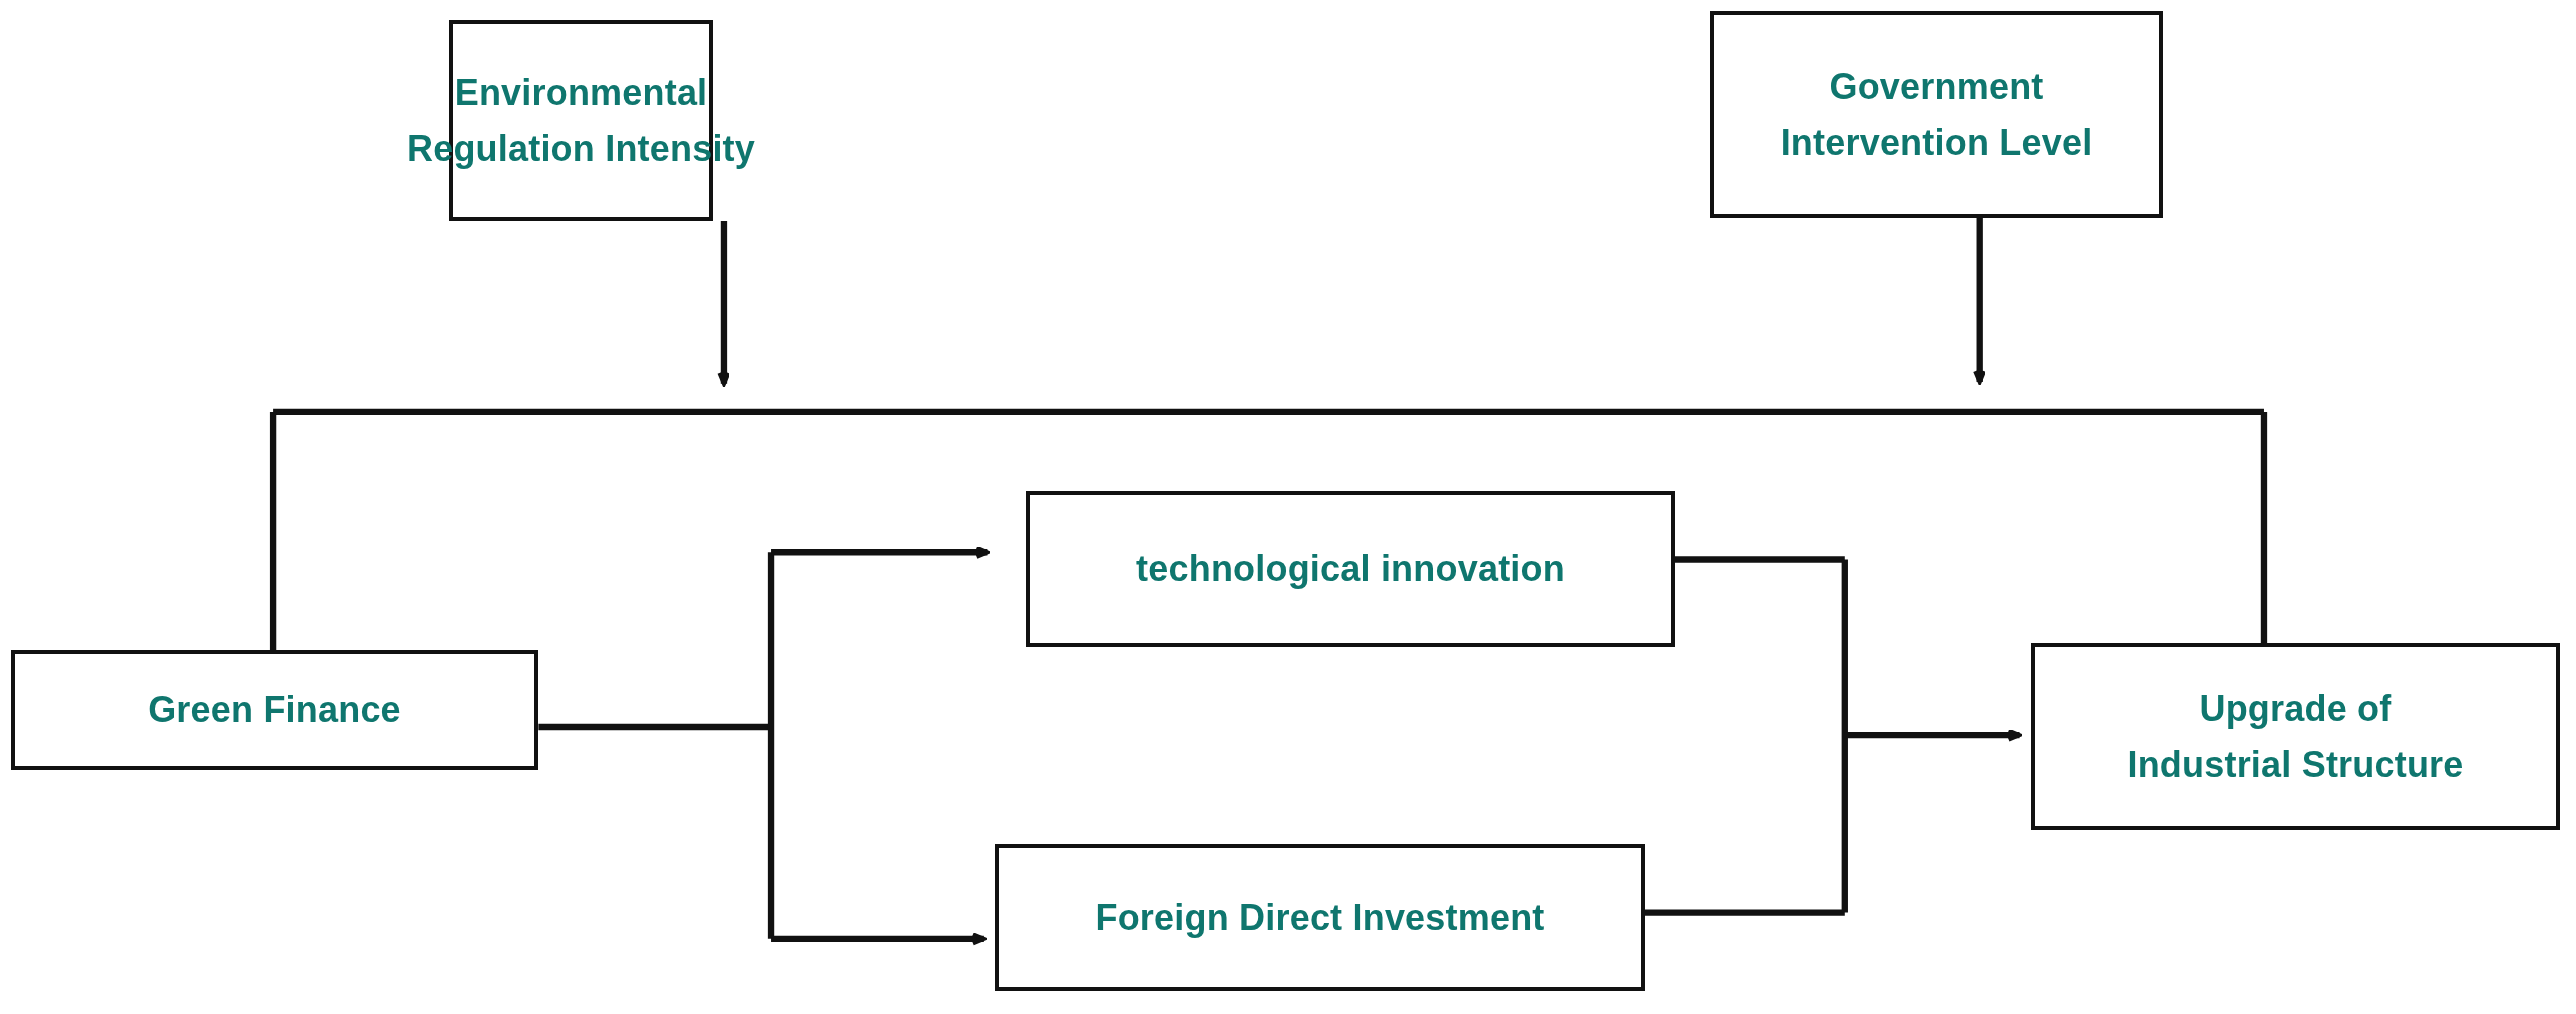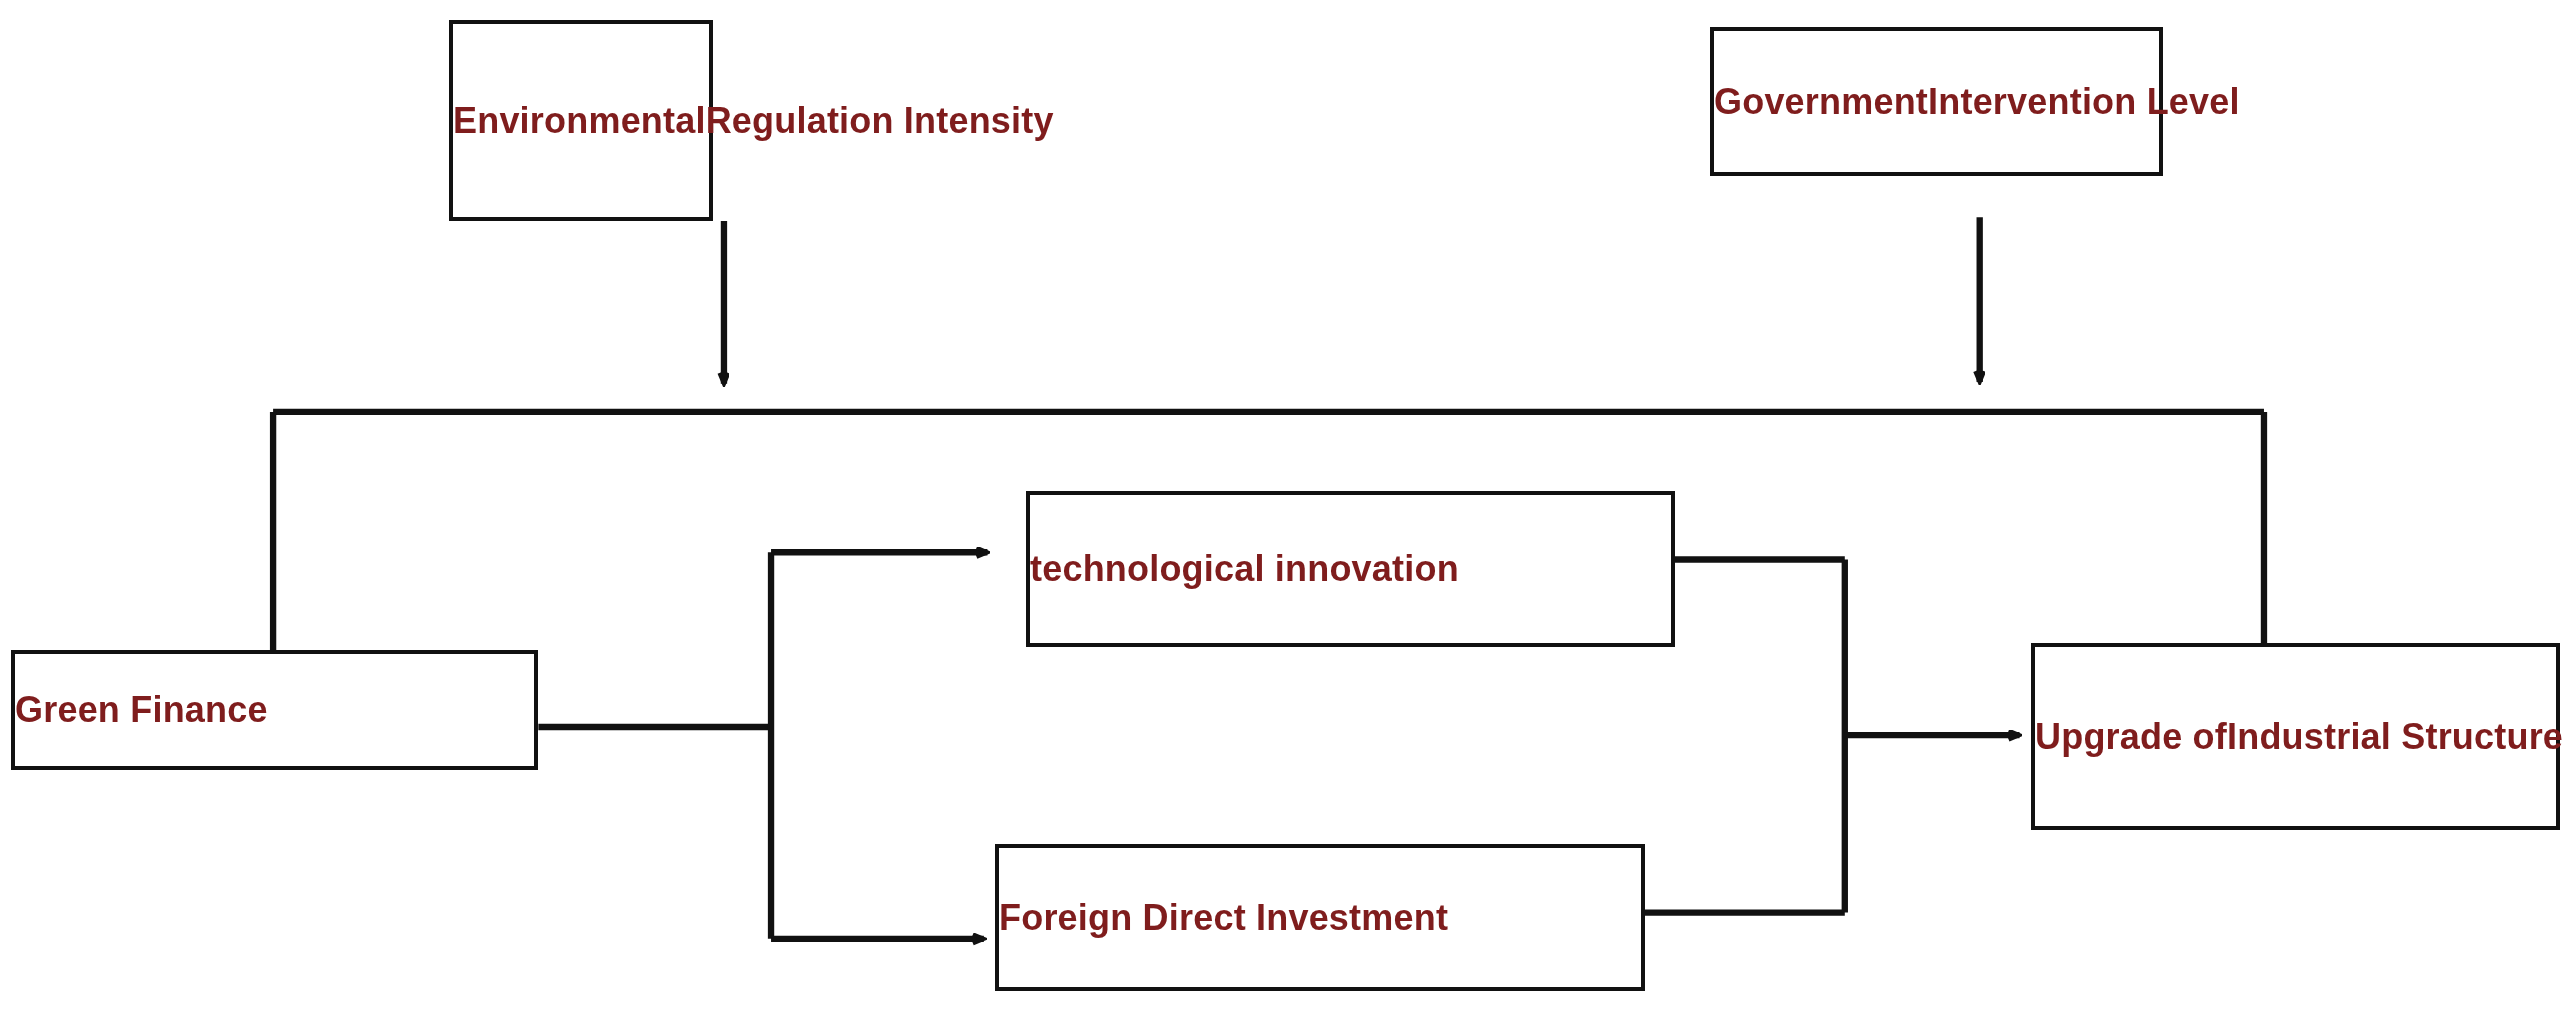--- a/index.html
+++ b/index.html
@@ -23,39 +23,40 @@
     top: 0;
     width: 2576px;
     height: 1014px;
   }
   .node {
     position: absolute;
     box-sizing: border-box;
     background: #ffffff;
     border: 4.5px solid #111111;
     display: flex;
+    flex-direction: column;
     align-items: center;
-    justify-content: flex-start;
+    justify-content: center;
     text-align: center;
-    color: #7f1d1d;
+    color: #0f766e;
     font-weight: bold;
     font-size: 36px;
     line-height: 1.55;
     letter-spacing: 0.2px;
     z-index: 5;
   }
   .node .line {
     display: block;
     white-space: nowrap;
   }
   #node-environmental-regulation {
     left: 449px;  top: 20px;   width: 264px;  height: 201px;
   }
   #node-government-intervention {
-    left: 1710px; top: 27px;   width: 453px;  height: 149px;
+    left: 1710px; top: 11px;   width: 453px;  height: 207px;
   }
   #node-green-finance {
     left: 11px;   top: 650px;  width: 527px;  height: 120px;
   }
   #node-technological-innovation {
     left: 998px; top: 491px;  width: 649px;  height: 156px; margin-left: 28px;
   }
   #node-foreign-direct-investment {
     left: 995px; top: 844px;  width: 650px;  height: 147px;
   }

